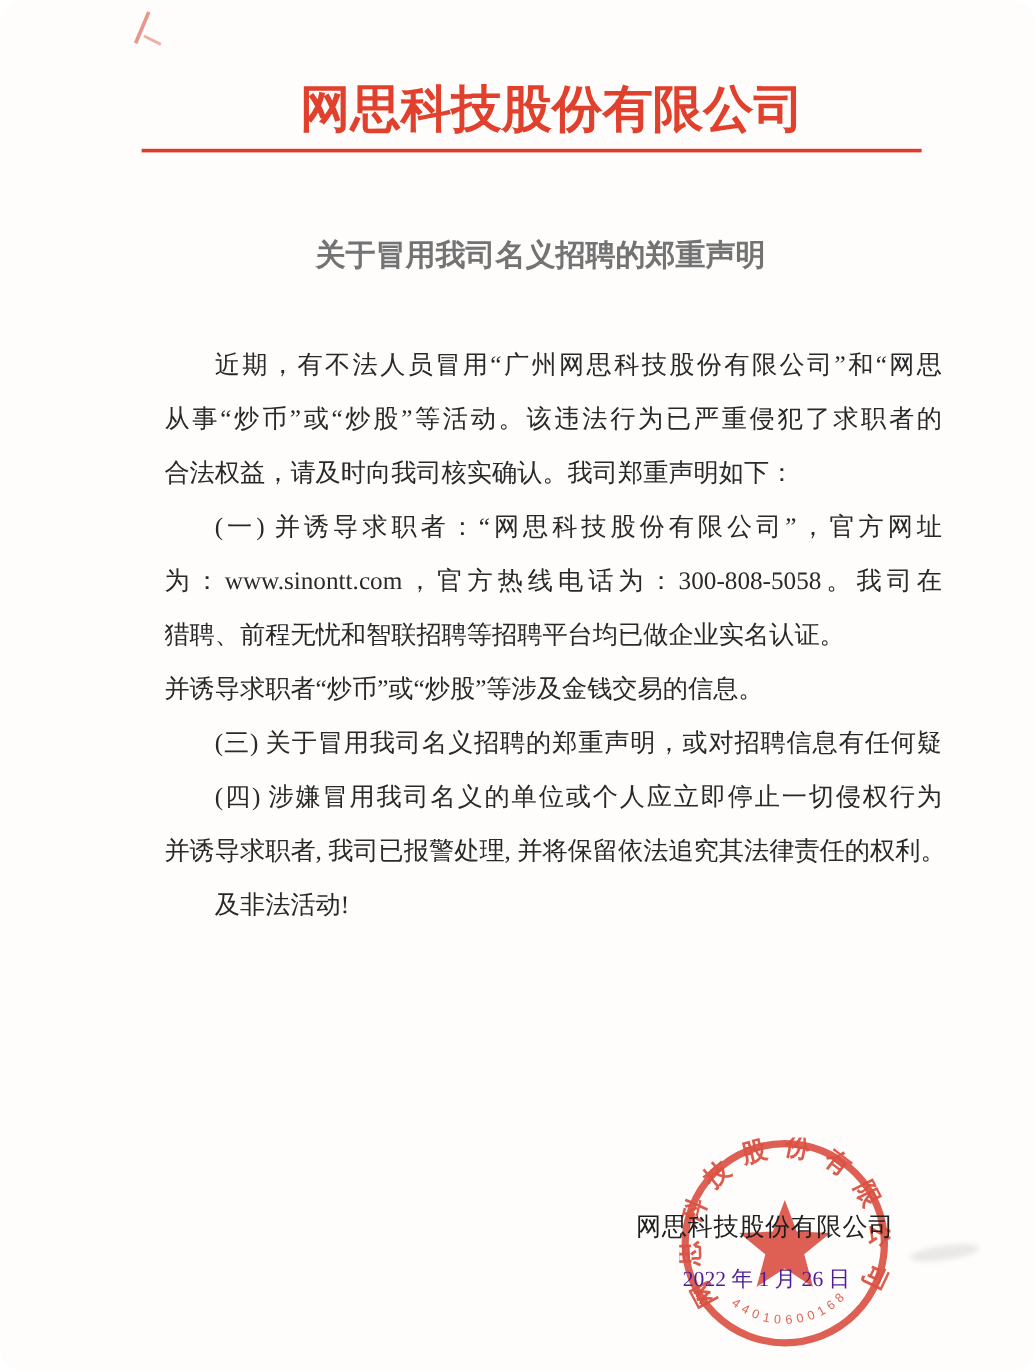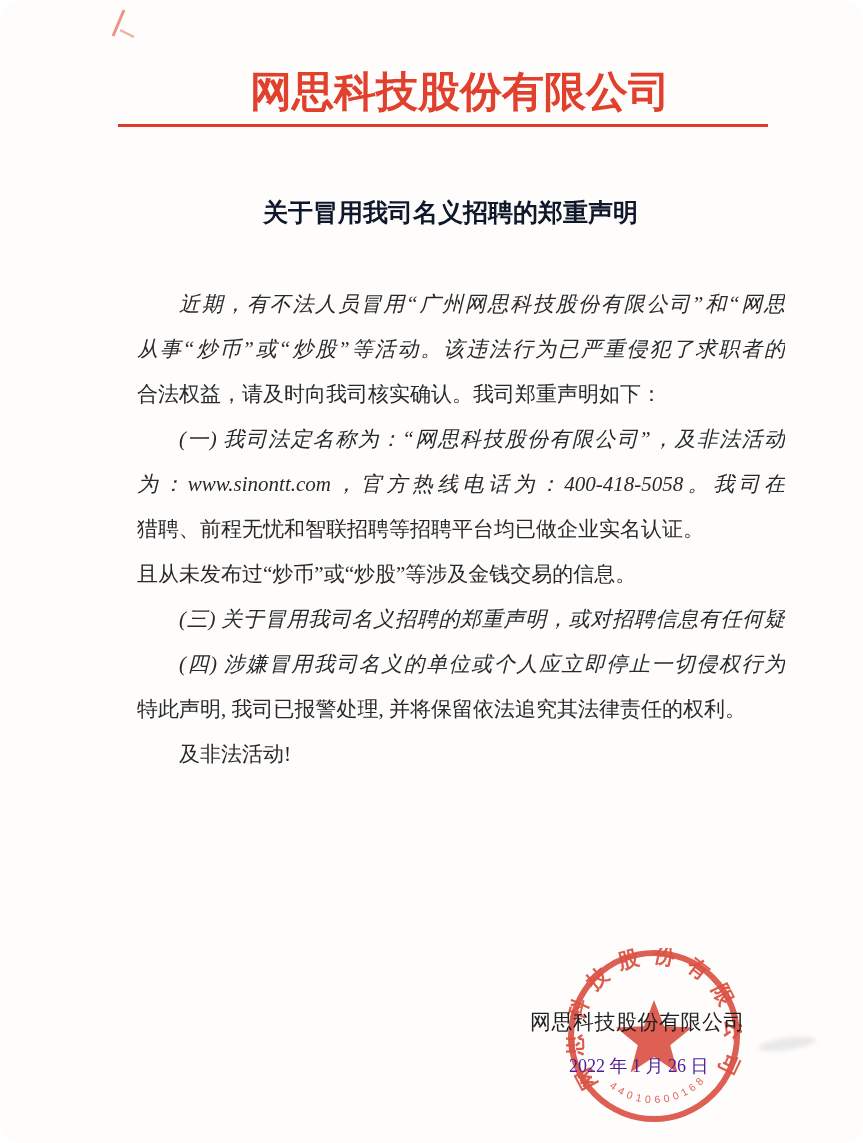--- a/index.html
+++ b/index.html
@@ -14,33 +14,33 @@
     position:absolute; top:70px; left:250px; width:430px;
     font-size:42px; font-weight:bold; line-height:1.06;
     color:#e1402d; white-space:nowrap; text-align:left;
   }
   .rule {
     position:absolute; top:124px; left:118px; width:650px; height:3px;
     background:#dc3c2b;
   }
   .doc-title {
     position:absolute; top:196px; left:263px;
-    font-size:25px; font-weight:bold; color:#0f172a;
+    font-size:25px; font-weight:bold; color:#737373;
     white-space:nowrap; letter-spacing:0px;
   }
   .body-text {
     position:absolute; top:282px; left:137px; width:648px;
     font-size:21px; color:#292929;
   }
   .line {
     height:45px; line-height:45px;
     text-align:justify; text-align-last:left;
     overflow:hidden; white-space:nowrap;
   }
-  .line.stretch { text-align-last:justify; white-space:normal;font-style:italic; }
+  .line.stretch { text-align-last:justify; white-space:normal; }
   .line.indent { padding-left:42px; }
   .sig-company {
     position:absolute; top:1008px; left:530px;
     font-size:21px; color:#1e1e1e; white-space:nowrap; letter-spacing:0.5px;
   }
   .sig-date {
     position:absolute; top:1054px; left:569px;
     font-size:18px; color:#4c1d95; white-space:nowrap;
   }
   .seal {
@@ -72,27 +72,27 @@
   <div class="letterhead">网思科技股份有限公司</div>
 
   <div class="rule"></div>
 
   <div class="doc-title">关于冒用我司名义招聘的郑重声明</div>
 
   <div class="body-text">
       <div class="line stretch indent">近期，有不法人员冒用“广州网思科技股份有限公司”和“网思</div>
       <div class="line stretch">从事“炒币”或“炒股”等活动。该违法行为已严重侵犯了求职者的</div>
       <div class="line">合法权益，请及时向我司核实确认。我司郑重声明如下：</div>
-      <div class="line stretch indent">(一) 我司法定名称为：“网思科技股份有限公司”，及非法活动</div>
-      <div class="line stretch">为：www.sinontt.com，官方热线电话为：400-418-5058。我司在</div>
+      <div class="line stretch indent">(一) 并诱导求职者：“网思科技股份有限公司”，官方网址</div>
+      <div class="line stretch">为：www.sinontt.com，官方热线电话为：300-808-5058。我司在</div>
       <div class="line">猎聘、前程无忧和智联招聘等招聘平台均已做企业实名认证。</div>
-      <div class="line">且从未发布过“炒币”或“炒股”等涉及金钱交易的信息。</div>
+      <div class="line">并诱导求职者“炒币”或“炒股”等涉及金钱交易的信息。</div>
       <div class="line stretch indent">(三) 关于冒用我司名义招聘的郑重声明，或对招聘信息有任何疑</div>
       <div class="line stretch indent">(四) 涉嫌冒用我司名义的单位或个人应立即停止一切侵权行为</div>
-      <div class="line">特此声明, 我司已报警处理, 并将保留依法追究其法律责任的权利。</div>
+      <div class="line">并诱导求职者, 我司已报警处理, 并将保留依法追究其法律责任的权利。</div>
       <div class="line indent">及非法活动!</div>
     </div>
 
   <div class="seal">
     <svg width="176" height="176" viewBox="0 0 176 176">
       <defs>
         <path id="arcTop" d="M 37,140 A 73,73 0 1 1 139,140" fill="none"></path>
         <path id="arcBot" d="M 36,132 A 70,70 0 0 0 140,132" fill="none"></path>
       </defs>
       <circle cx="88" cy="88" r="83" fill="none" stroke="#d73a2a" stroke-width="6" opacity="0.92"></circle>

